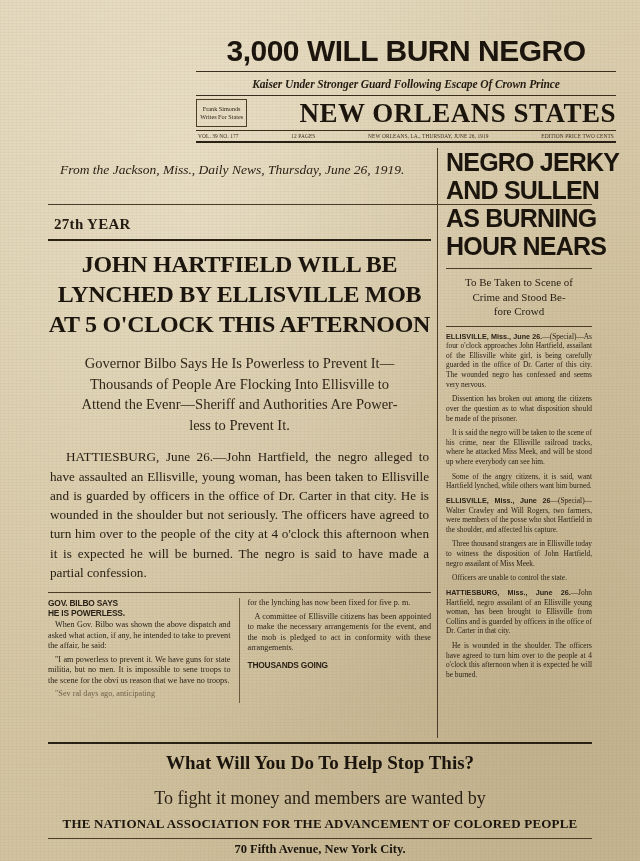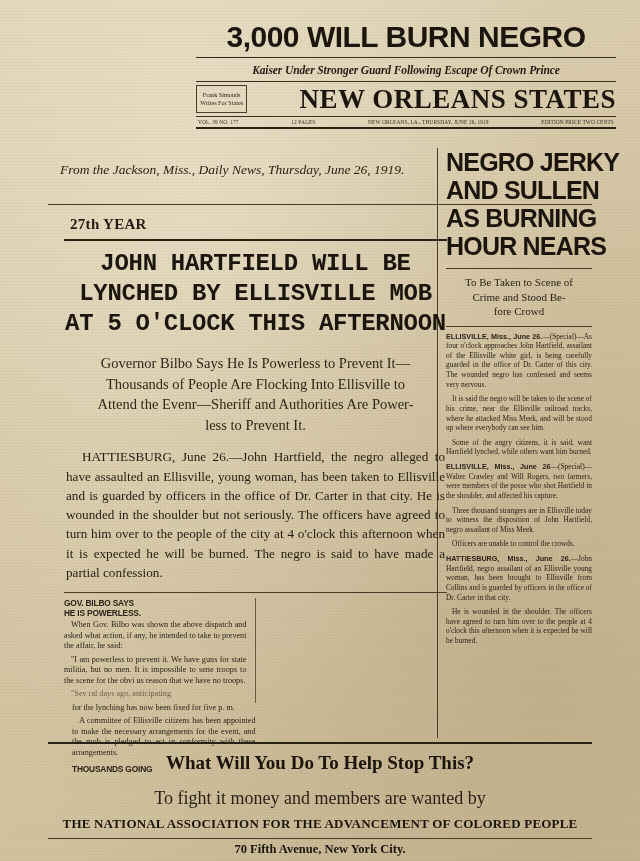--- a/index.html
+++ b/index.html
@@ -31,21 +31,21 @@
     background:
       repeating-linear-gradient(0deg, rgba(90,70,40,0.035) 0px, rgba(90,70,40,0.035) 1px, rgba(0,0,0,0) 1px, rgba(0,0,0,0) 3px),
       repeating-linear-gradient(90deg, rgba(90,70,40,0.025) 0px, rgba(90,70,40,0.025) 1px, rgba(0,0,0,0) 1px, rgba(0,0,0,0) 4px);
     opacity: 0.9;
   }
 
   
   .masthead {
     position: absolute;
     left: 196px;
-    top: 22px;
+    top: 36px;
     width: 420px;
   }
   .banner-headline {
     font-family: "Liberation Sans", sans-serif;
     font-weight: bold;
     font-size: 30px;
     letter-spacing: -0.5px;
     text-align: center;
     line-height: 1;
     color: #1b150d;
@@ -124,21 +124,21 @@
   
   .body-rule-top {
     position: absolute;
     left: 48px;
     top: 204px;
     width: 544px;
     border-top: 1px solid #4a3c28;
   }
   .main-col {
     position: absolute;
-    left: 64px;
+    left: 48px;
     top: 210px;
     width: 383px;
   }
   .col-divider {
     position: absolute;
     left: 437px;
     top: 148px;
     width: 0;
     height: 590px;
     border-left: 1px solid #4a3c28;
@@ -155,21 +155,21 @@
     font-weight: bold;
     font-size: 15px;
     letter-spacing: 0.3px;
     padding: 6px 0 6px 6px;
   }
   .year-rule {
     border-top: 2px solid #2a2115;
     margin-bottom: 8px;
   }
   .main-headline {
-    font-family: Liberation Mono, monospace;
+    font-family: Liberation Serif, serif;
     font-weight: bold;
     font-size: 24px;
     line-height: 1.25;
     text-align: center;
     letter-spacing: -0.3px;
     color: #1b150d;
   }
   .main-headline .l2 { display: block; }
   .deck {
     margin-top: 14px;
@@ -188,21 +188,20 @@
     color: #241c12;
     padding: 0 2px;
   }
   .lede .indent { padding-left: 16px; }
 
   .two-col-wrap {
     display: flex;
     margin-top: 10px;
     border-top: 1px solid #4a3c28;
     padding-top: 5px;
-    flex-direction: column;
   }
   .sub-col {
     width: 50%;
     box-sizing: border-box;
     font-size: 8.2px;
     line-height: 1.28;
     text-align: justify;
     color: #2b2217;
   }
   .sub-col.left { padding-right: 8px; border-right: 1px solid #6b5a3e; }
@@ -388,28 +387,29 @@
       <span>To Be Taken to Scene of</span>
       <span>Crime and Stood Be-</span>
       <span>fore Crowd</span>
     </div>
     <div class="right-rule2"></div>
 
     <div class="right-body">
       <p class="rb-lede">
         <span class="place">ELLISVILLE, Miss., June 26.</span><span>—(Special)—As four o'clock approaches John Hartfield, assailant of the Ellisville white girl, is being carefully guarded in the office of Dr. Carter of this city.  The wounded negro has confessed and seems very nervous.</span>
       </p>
+      <p>Dissention has broken out among the citizens over the question as to what disposition should be made of the prisoner.</p>
       <p>It is said the negro will be taken to the scene of his crime, near  the  Ellisville  railroad tracks, where he attacked Miss Meek, and will be stood up where everybody can see him.</p>
       <p>Some of the angry citizens, it is said, want Hartfield lynched, while others want him burned.</p>
 
       <p class="rb-lede">
         <span class="place">ELLISVILLE, Miss., June 26</span><span>—(Special)—Walter  Crawley  and Will Rogers, two farmers, were members of the posse who shot Hartfield in the shoulder, and affected his capture.</span>
       </p>
       <p>Three thousand strangers are in Ellisville today to witness the disposition of John Hartfield, negro assailant of Miss Meek.</p>
-      <p>Officers are unable to control the crowds.</p>
+      <p>Officers are unable to control the state.</p>
 
       <p class="rb-lede">
         <span class="place">HATTIESBURG, Miss., June 26.</span><span>—John Hartfield, negro assailant of an Ellisville young woman, has been brought to Ellisville from Collins and is guarded by officers in the office of Dr. Carter in that city.</span>
       </p>
       <p>He is wounded in the shoulder.  The officers have agreed to turn him over to the people at 4 o'clock this afternoon when it is expected he will be burned.</p>
     </div>
   </div>
 
   <div class="footer-rule-top"></div>
   <div class="footer">

